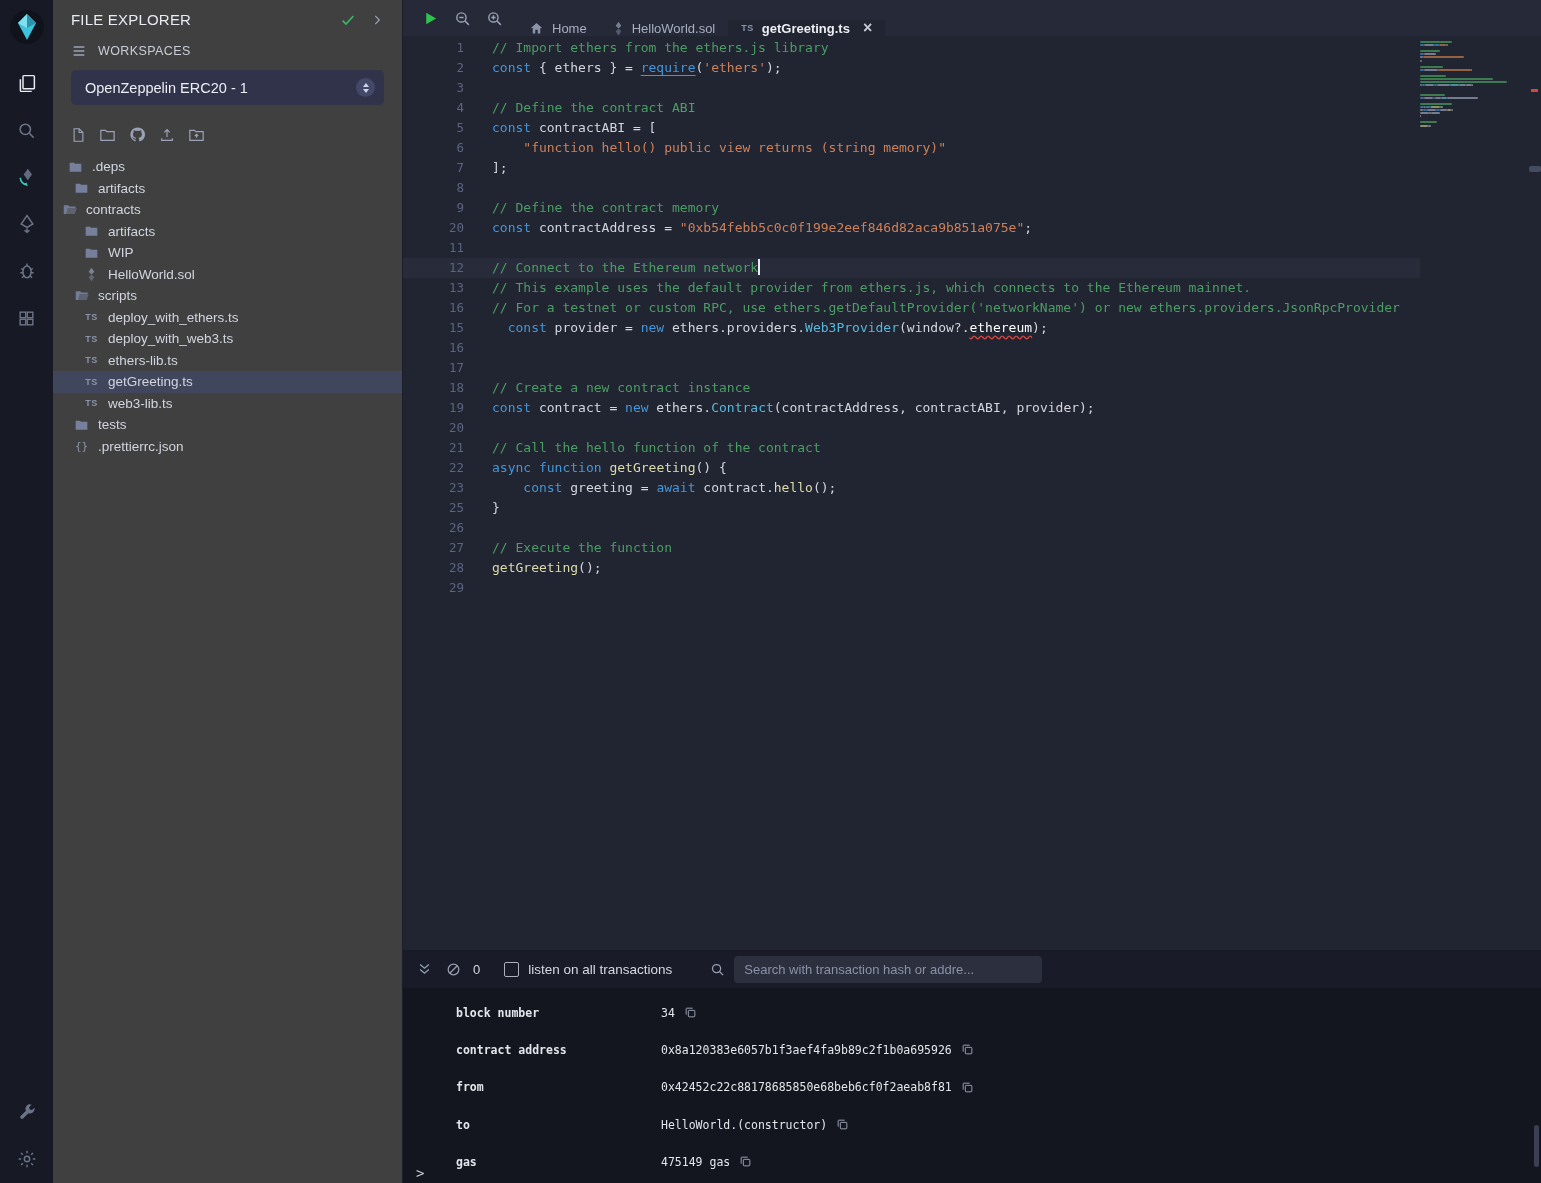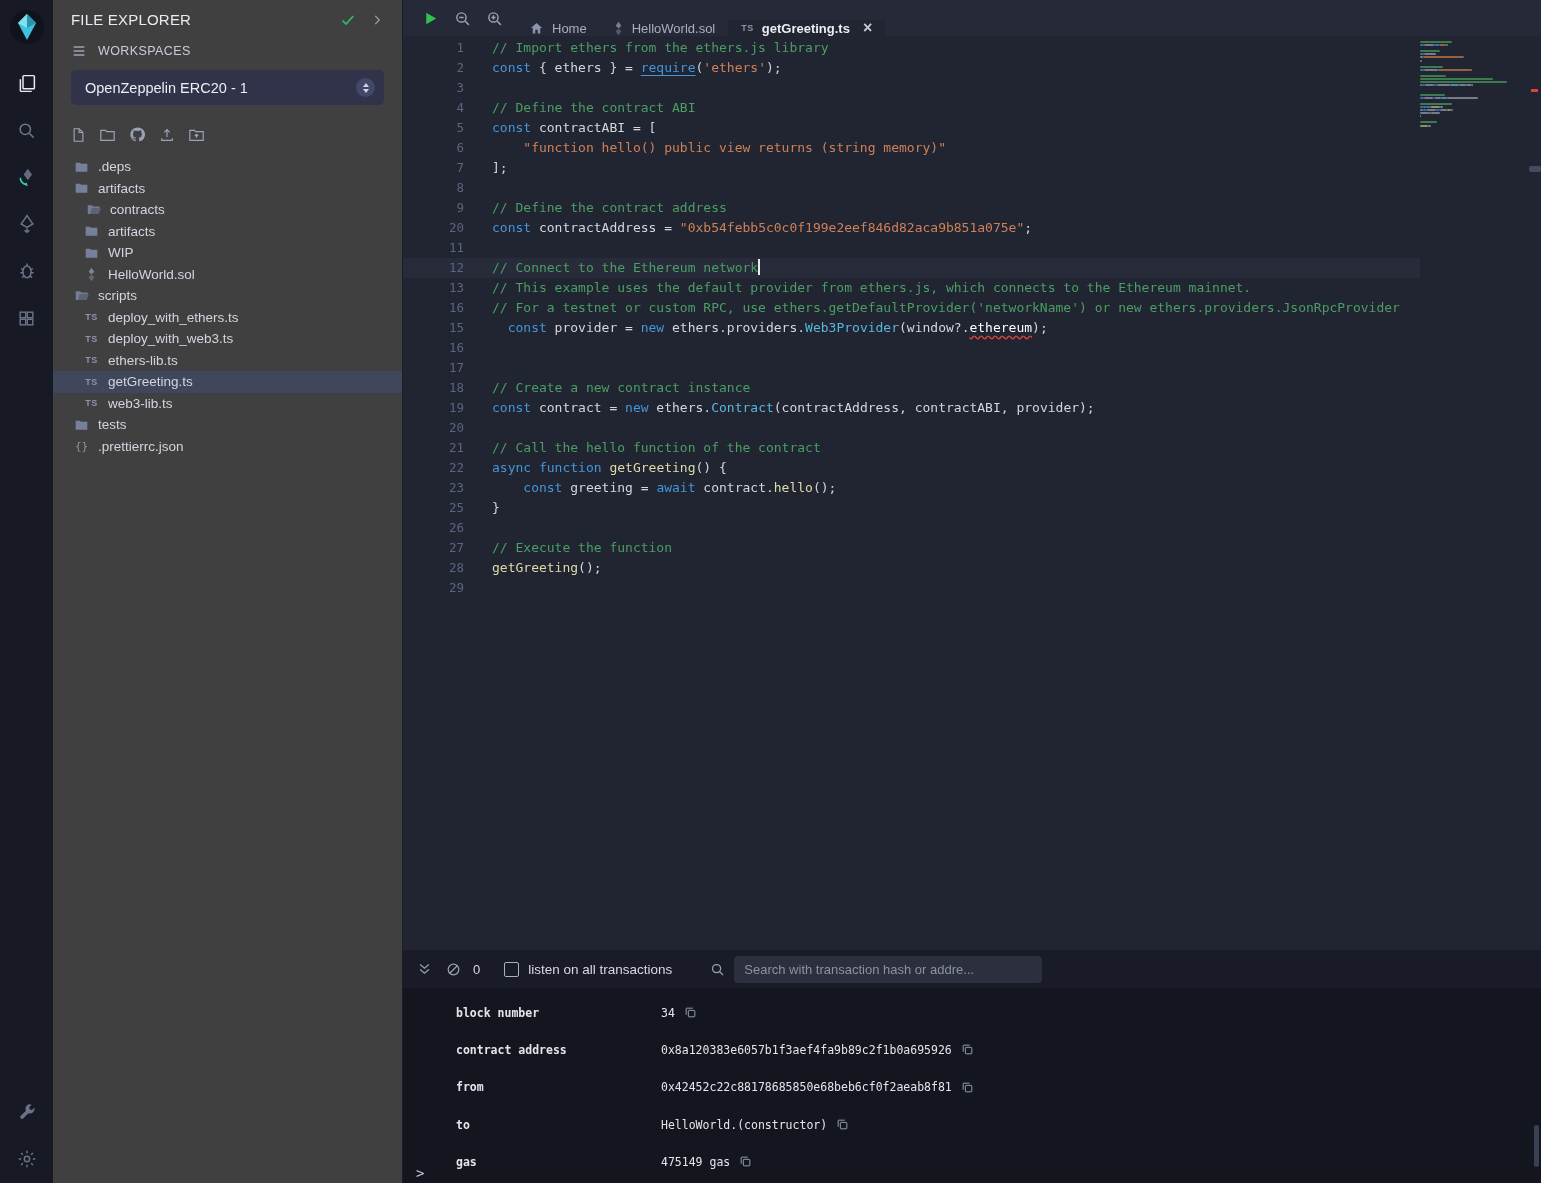--- a/index.html
+++ b/index.html
@@ -215,37 +215,37 @@
           </svg>
         </span>
         <span class="ic">
           <svg viewBox="0 0 24 24" width="17" height="16" fill="none" stroke="currentColor" stroke-width="1.8">
             <path d="M2 5h7l2 2h11v13H2z"></path>
             <path d="M12 16v-5M9.5 13.5L12 11l2.5 2.5"></path>
           </svg>
         </span>
       </div>
     <div class="tree" id="file-tree">
-        <div class="tree-row" style="padding-left: 20px;">
+        <div class="tree-row" style="padding-left: 14px;">
           <span class="tree-icon">
             <svg viewBox="0 0 24 24" width="15" height="14" fill="currentColor">
               <path d="M2 4.5h7.2l2 2H22V20H2z"></path>
             </svg>
           </span>
           <span class="tree-label">.deps</span>
         </div>
         <div class="tree-row" style="padding-left: 20px;">
           <span class="tree-icon">
             <svg viewBox="0 0 24 24" width="15" height="14" fill="currentColor">
               <path d="M2 4.5h7.2l2 2H22V20H2z"></path>
             </svg>
           </span>
           <span class="tree-label">artifacts</span>
         </div>
-        <div class="tree-row" style="padding-left: 32px;">
+        <div class="tree-row" style="padding-left: 8px;">
           <span class="tree-icon">
             <svg viewBox="0 0 24 24" width="16" height="15" fill="currentColor">
               <path d="M2 19V5h7l2 2h10v3H8.5L5.5 19z" opacity=".95"></path>
               <path d="M8.5 10H23l-3.5 9H2z" opacity=".55"></path>
             </svg>
           </span>
           <span class="tree-label">contracts</span>
         </div>
         <div class="tree-row" style="padding-left: 30px;">
           <span class="tree-icon">
@@ -367,21 +367,21 @@
     <div class="editor">
       <div id="code-lines">
           <div class="line"><span class="gutter">1</span><span class="line-code"><span class="tok-c">// Import ethers from the ethers.js library</span></span></div>
           <div class="line"><span class="gutter">2</span><span class="line-code"><span class="tok-k">const</span><span class="tok-p"> { ethers } = </span><span class="tok-u">require</span><span class="tok-p">(</span><span class="tok-s">'ethers'</span><span class="tok-p">);</span></span></div>
           <div class="line"><span class="gutter">3</span><span class="line-code"></span></div>
           <div class="line"><span class="gutter">4</span><span class="line-code"><span class="tok-c">// Define the contract ABI</span></span></div>
           <div class="line"><span class="gutter">5</span><span class="line-code"><span class="tok-k">const</span><span class="tok-p"> contractABI = [</span></span></div>
           <div class="line"><span class="gutter">6</span><span class="line-code"><span class="tok-p">    </span><span class="tok-s">"function hello() public view returns (string memory)"</span></span></div>
           <div class="line"><span class="gutter">7</span><span class="line-code"><span class="tok-p">];</span></span></div>
           <div class="line"><span class="gutter">8</span><span class="line-code"></span></div>
-          <div class="line"><span class="gutter">9</span><span class="line-code"><span class="tok-c">// Define the contract address</span></span></div>
+          <div class="line"><span class="gutter">9</span><span class="line-code"><span class="tok-c">// Define the contract memory</span></span></div>
           <div class="line"><span class="gutter">20</span><span class="line-code"><span class="tok-k">const</span><span class="tok-p"> contractAddress = </span><span class="tok-s">"0xb54febb5c0c0f199e2eef846d82aca9b851a075e"</span><span class="tok-p">;</span></span></div>
           <div class="line"><span class="gutter">11</span><span class="line-code"></span></div>
           <div class="line current"><span class="gutter">12</span><span class="line-code"><span class="tok-c">// Connect to the Ethereum network</span><span class="cursor"></span></span></div>
           <div class="line"><span class="gutter">13</span><span class="line-code"><span class="tok-c">// This example uses the default provider from ethers.js, which connects to the Ethereum mainnet.</span></span></div>
           <div class="line"><span class="gutter">16</span><span class="line-code"><span class="tok-c">// For a testnet or custom RPC, use ethers.getDefaultProvider('networkName') or new ethers.providers.JsonRpcProvider</span></span></div>
           <div class="line"><span class="gutter">15</span><span class="line-code"><span class="tok-p">  </span><span class="tok-k">const</span><span class="tok-p"> provider = </span><span class="tok-k">new</span><span class="tok-p"> ethers.providers.</span><span class="tok-t">Web3Provider</span><span class="tok-p">(window?.</span><span class="tok-e">ethereum</span><span class="tok-p">);</span></span></div>
           <div class="line"><span class="gutter">16</span><span class="line-code"></span></div>
           <div class="line"><span class="gutter">17</span><span class="line-code"></span></div>
           <div class="line"><span class="gutter">18</span><span class="line-code"><span class="tok-c">// Create a new contract instance</span></span></div>
           <div class="line"><span class="gutter">19</span><span class="line-code"><span class="tok-k">const</span><span class="tok-p"> contract = </span><span class="tok-k">new</span><span class="tok-p"> ethers.</span><span class="tok-t">Contract</span><span class="tok-p">(contractAddress, contractABI, provider);</span></span></div>

